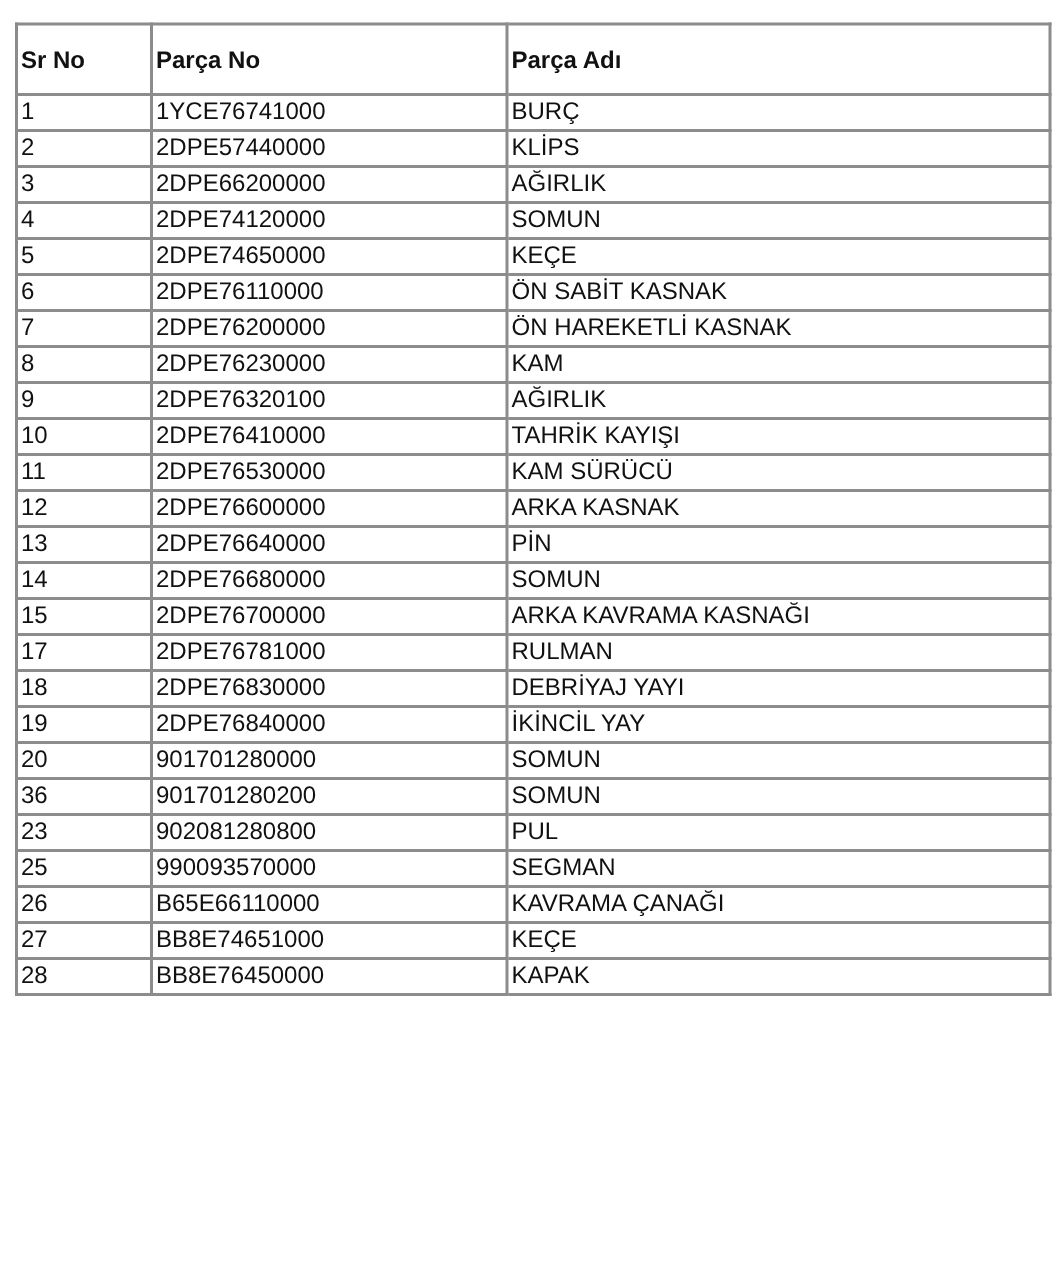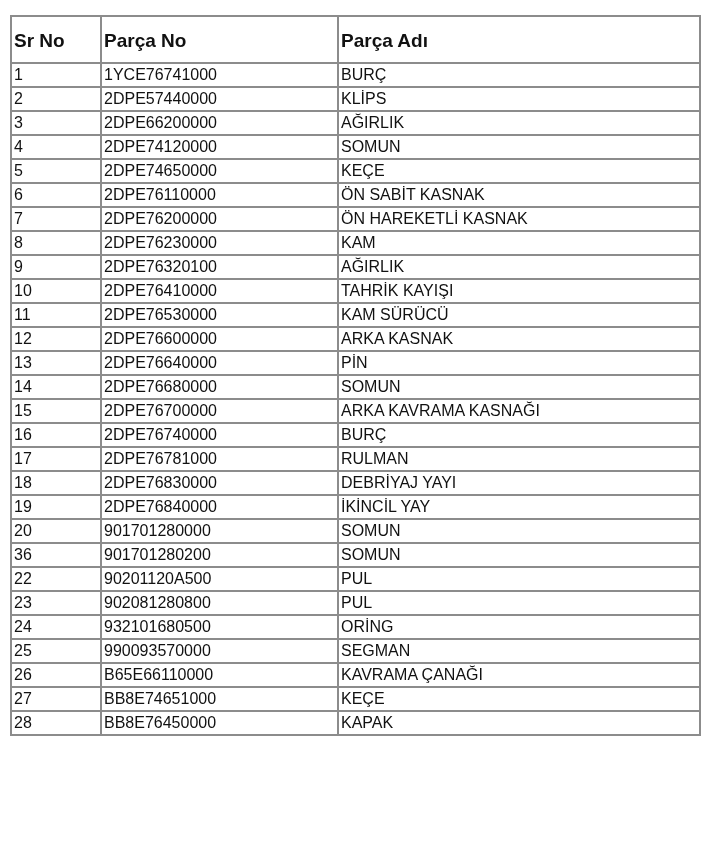--- a/index.html
+++ b/index.html
@@ -27,21 +27,21 @@
       border: 2px solid #8c8c8c;
       text-align: left;
       vertical-align: middle;
       padding: 0 0 0 2px;
       white-space: nowrap;
       overflow: hidden;
     }
     #parts-table th {
       height: 43px;
       font-weight: bold;
-      font-size: 19px;
+      font-size: 16px;
       padding-top: 2px;
     }
     #parts-table td {
       height: 22px;
       font-size: 16px;
       line-height: 20px;
     }
     col.c1 { width: 90px; }
     col.c2 { width: 237px; }
     col.c3 { width: 362px; }
@@ -132,25 +132,20 @@
         <td>14</td>
         <td>2DPE76680000</td>
         <td>SOMUN</td>
       </tr>
       <tr>
         <td>15</td>
         <td>2DPE76700000</td>
         <td>ARKA KAVRAMA KASNAĞI</td>
       </tr>
       <tr>
-        <td>16</td>
-        <td>2DPE76740000</td>
-        <td>BURÇ</td>
-      </tr>
-      <tr>
         <td>17</td>
         <td>2DPE76781000</td>
         <td>RULMAN</td>
       </tr>
       <tr>
         <td>18</td>
         <td>2DPE76830000</td>
         <td>DEBRİYAJ YAYI</td>
       </tr>
       <tr>
@@ -162,33 +157,23 @@
         <td>20</td>
         <td>901701280000</td>
         <td>SOMUN</td>
       </tr>
       <tr>
         <td>36</td>
         <td>901701280200</td>
         <td>SOMUN</td>
       </tr>
       <tr>
-        <td>22</td>
-        <td>90201120A500</td>
-        <td>PUL</td>
-      </tr>
-      <tr>
         <td>23</td>
         <td>902081280800</td>
         <td>PUL</td>
-      </tr>
-      <tr>
-        <td>24</td>
-        <td>932101680500</td>
-        <td>ORİNG</td>
       </tr>
       <tr>
         <td>25</td>
         <td>990093570000</td>
         <td>SEGMAN</td>
       </tr>
       <tr>
         <td>26</td>
         <td>B65E66110000</td>
         <td>KAVRAMA ÇANAĞI</td>

